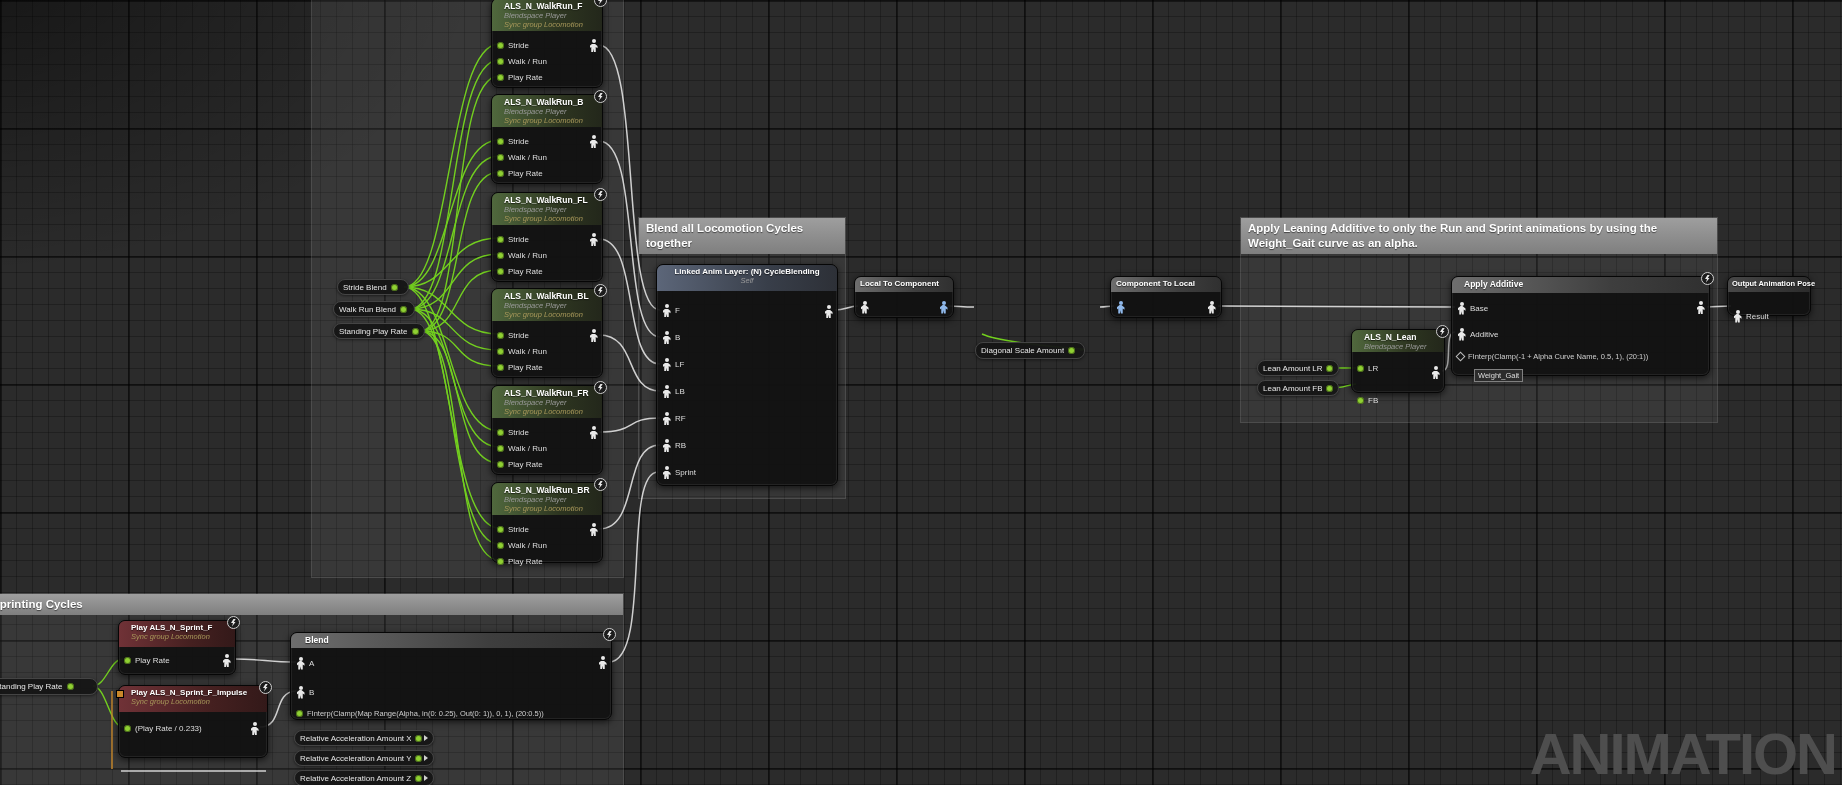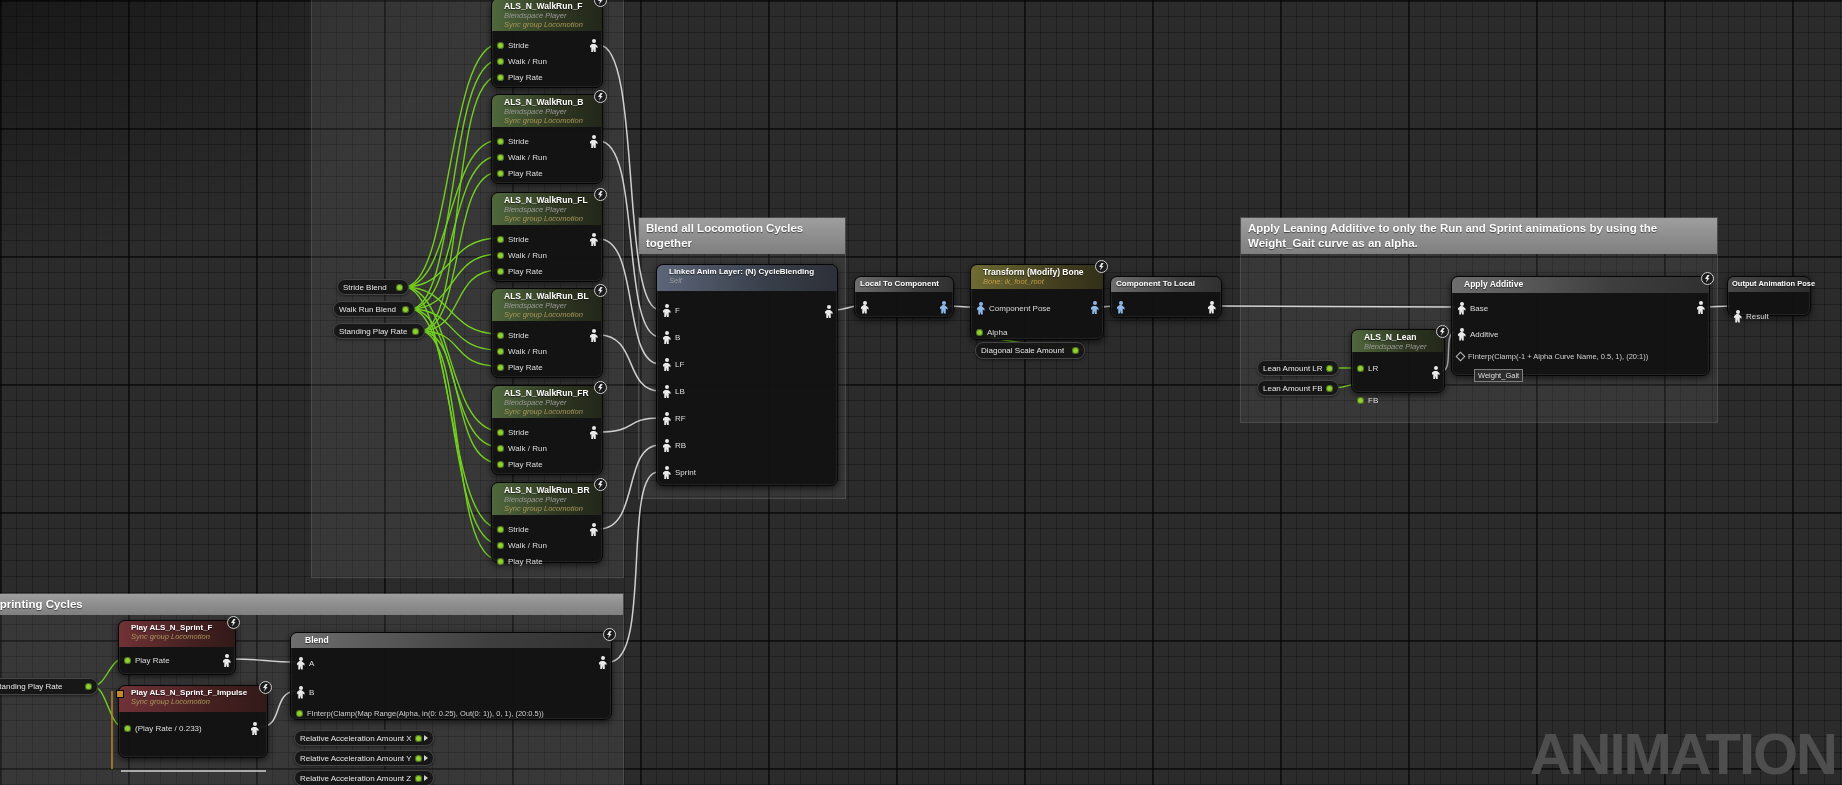--- a/index.html
+++ b/index.html
@@ -15,42 +15,42 @@
       linear-gradient(90deg, rgba(0,0,0,.48) 2px, transparent 2px);
     background-size:auto,16px 16px,16px 16px,128px 128px,128px 128px;
   }
   .comment{position:absolute;background:rgba(175,175,175,0.10);border:1px solid rgba(255,255,255,0.10);z-index:1;box-sizing:border-box;}
   .comment-bar{background:linear-gradient(#9e9e9e,#7f7f7f);color:#fff;font-weight:bold;font-size:11.5px;line-height:1.3;padding:3px 7px;text-shadow:0 1px 1px rgba(0,0,0,.55);}
   .wires{position:absolute;left:0;top:0;z-index:2;pointer-events:none;}
   .node{position:absolute;background:rgba(17,17,17,0.94);border:1px solid #060606;border-radius:7px;
         box-shadow:0 2px 7px rgba(0,0,0,.65), inset 0 0 0 1px rgba(255,255,255,0.07);z-index:3;box-sizing:border-box;}
   .node-header{border-radius:6px 6px 0 0;padding:2px 12px;position:relative;box-sizing:border-box;}
   .header-green{background:linear-gradient(90deg,#50683d,#2d3520 62%,#23271b);}
-  .header-slate{background:linear-gradient(90deg,#5c6679,#383e49 62%,#2d3037);}
+  .header-slate{background:linear-gradient(90deg,#5c6679,#383e49 62%,#2d3037);text-align:center;}
   .header-olive{background:linear-gradient(90deg,#6f6b33,#454020 62%,#322f19);}
   .header-gray{background:linear-gradient(90deg,#6e6e6e,#3e3e3e 62%,#303030);}
   .header-dark{background:linear-gradient(90deg,#474747,#2b2b2b);}
   .header-red{background:linear-gradient(90deg,#703237,#452020 62%,#331919);}
   .node-title{font-size:8.5px;font-weight:bold;color:#fff;white-space:nowrap;text-shadow:0 1px 1px rgba(0,0,0,.6);}
   .node-sub{font-size:7.5px;font-style:italic;color:#9a9a9a;white-space:nowrap;line-height:1.2;}
   .node-sync{color:#a8985a;}
   .pin-row,.pose-row,.io-row{display:flex;align-items:center;gap:4px;padding:0 5px;box-sizing:border-box;}
   .pin-dot{width:7px;height:7px;border-radius:50%;background:#8fd032;box-shadow:inset 0 0 0 1px rgba(0,0,0,.45);flex:0 0 auto;}
   .pin-label{font-size:8px;color:#dedede;white-space:nowrap;}
   .expr{font-size:7.5px;color:#cfcfcf;white-space:nowrap;}
   .person{width:9px;height:13px;position:relative;flex:0 0 auto;display:inline-block;}
   .person::before{content:"";position:absolute;left:2.5px;top:0;width:4px;height:4px;border-radius:50%;background:#e9e9e9;}
   .person::after{content:"";position:absolute;left:0.5px;top:4.5px;width:8px;height:8.5px;background:#e9e9e9;
     clip-path:polygon(38% 0,62% 0,100% 28%,100% 55%,78% 42%,78% 100%,56% 100%,50% 62%,44% 100%,22% 100%,22% 42%,0 55%,0 28%);}
   .person--blue::before,.person--blue::after{background:#8fb8ea;}
   .out-person{position:absolute;right:4px;}
   .fastpath{position:absolute;top:-5px;right:-5px;width:13px;height:13px;border-radius:50%;background:#1c1c1c;border:1.5px solid #cfcfcf;box-sizing:border-box;display:flex;align-items:center;justify-content:center;}
   .fastpath::after{content:"";width:5px;height:8px;background:#e8e8e8;clip-path:polygon(55% 0,100% 0,55% 45%,90% 45%,20% 100%,40% 55%,0 55%);}
   .pill{position:absolute;height:16px;background:rgba(22,22,22,0.96);border:1px solid #444;border-radius:8px;
-        display:flex;align-items:center;justify-content:space-between;gap:4px;padding:0 5px;z-index:3;box-sizing:border-box;
+        display:flex;align-items:center;gap:4px;padding:0 5px;z-index:3;box-sizing:border-box;
         box-shadow:0 1px 3px rgba(0,0,0,.5);}
   .pill-label{font-size:8px;color:#e6e6e6;white-space:nowrap;overflow:hidden;}
   .chev{width:0;height:0;border-left:4px solid #cfcfcf;border-top:3px solid transparent;border-bottom:3px solid transparent;flex:0 0 auto;}
   .diamond{width:5px;height:5px;border:1px solid #bdbdbd;transform:rotate(45deg);flex:0 0 auto;background:transparent;}
   .tag{display:inline-block;margin:2px 0 0 22px;font-size:7.5px;color:#ddd;background:#2c2c2c;border:1px solid #808080;padding:0 3px;line-height:11px;}
   .delegate-pin{position:absolute;left:-3px;top:4px;width:6px;height:6px;background:#c8872a;border:1px solid #000;}
   .watermark{position:absolute;right:6px;bottom:-2px;font-size:58px;font-weight:bold;letter-spacing:-2px;color:#4e4e4e;z-index:1;}
 </style>
 </head>
 <body>
@@ -305,36 +305,20 @@
   <div class="node" style="left:854px;top:276px;width:100px;height:42px">
     <div class="node-header header-gray" style="height:15px;padding:2px 5px">
       <div class="node-title" style="font-size:8px">Local To Component</div>
     </div>
     <div class="io-row" style="height:22px;margin-top:4px;justify-content:space-between">
       <span class="person"></span>
       <span class="person person--blue"></span>
     </div>
   </div>
 
-  <div class="node" style="left:970px;top:264px;width:134px;height:76px">
-    <div class="node-header header-olive" style="height:24px">
-      <div class="node-title">Transform (Modify) Bone</div>
-      <div class="node-sub" style="color:#c09a45">Bone: ik_foot_root</div>
-    </div>
-    <div class="pose-row" style="height:22px;margin-top:8px">
-        <span class="person person--blue"></span>
-        <span class="pin-label">Component Pose</span>
-      </div>
-    <div class="pin-row" style="height:20px;margin-top:3px">
-        <span class="pin-dot"></span>
-        <span class="pin-label">Alpha</span>
-      </div>
-    <span class="person person--blue out-person" style="top:36px"></span>
-    <span class="fastpath"></span>
-  </div>
 
   <div class="pill" style="left:975px;top:342px;width:110px;height:17px">
     <span class="pill-label">Diagonal Scale Amount</span>
       <span class="pin-dot"></span>
   </div>
 
   <div class="node" style="left:1110px;top:276px;width:112px;height:42px">
     <div class="node-header header-gray" style="height:15px;padding:2px 5px">
       <div class="node-title" style="font-size:8px">Component To Local</div>
     </div>

